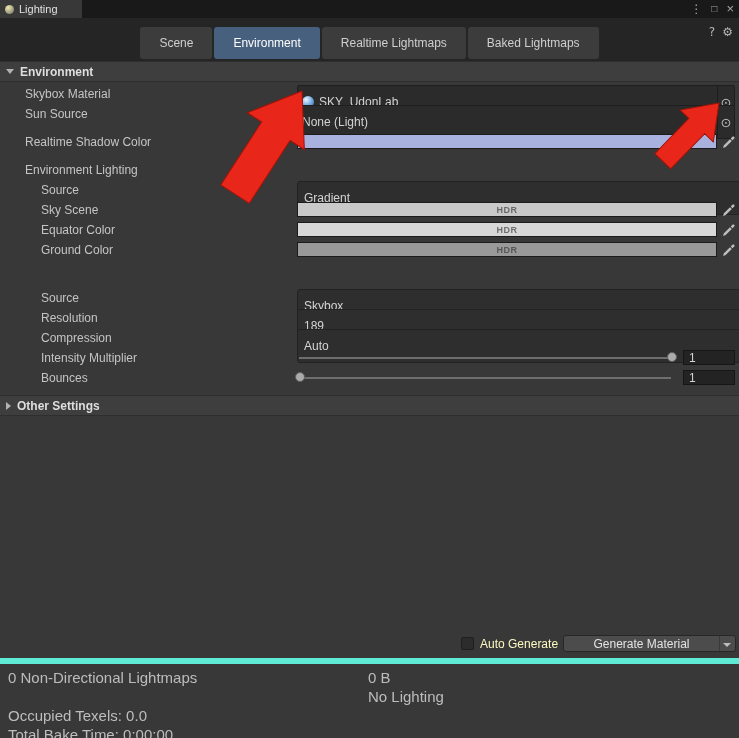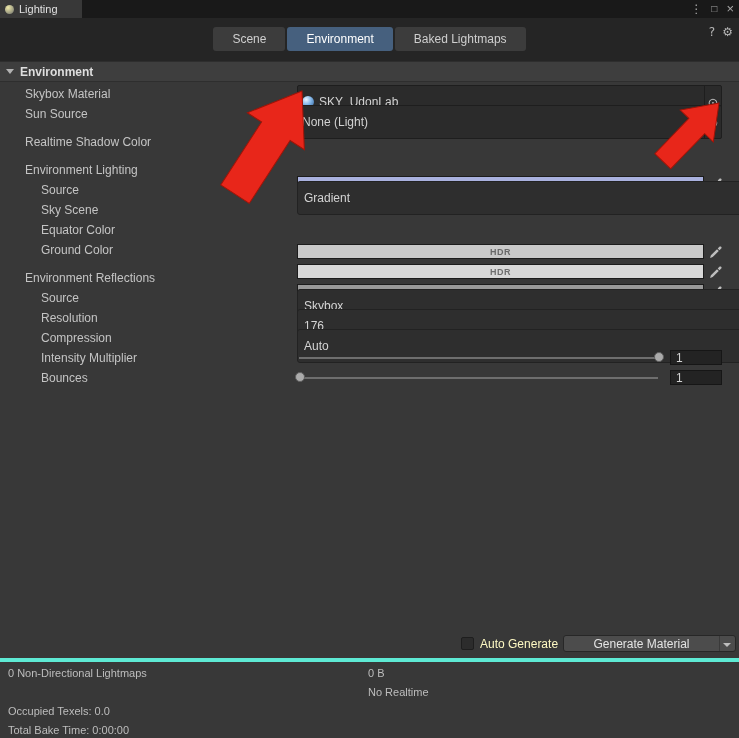--- a/index.html
+++ b/index.html
@@ -10,42 +10,42 @@
   
   .titlebar{position:absolute;top:0;left:0;right:0;height:18px;background:#191919;}
   .title-tab{position:absolute;left:0;top:0;height:18px;width:82px;background:#383838;display:flex;align-items:center;gap:5px;padding-left:5px;font-size:11px;color:#e0e0e0;}
   .bulb{width:9px;height:9px;border-radius:50%;background:radial-gradient(circle at 35% 30%,#efe9a8,#8d8d7a 75%);flex:none;}
   .win-controls{position:absolute;right:5px;top:0;height:18px;display:flex;align-items:center;gap:9px;color:#a8a8a8;font-size:12px;}
   .win-controls span{cursor:default;line-height:18px;}
 
   
   .toolbar{position:absolute;top:18px;left:0;right:0;height:43px;background:#252525;}
   .tabs{position:absolute;left:0;right:0;top:9px;display:flex;justify-content:center;gap:2px;}
-  .tab{height:24px;padding:0 19px;display:flex;align-items:center;background:#3c3c3c;border-radius:3px;font-size:12px;color:#cfcfcf;}
+  .tab{height:32px;padding:0 19px;display:flex;align-items:center;background:#3c3c3c;border-radius:3px;font-size:12px;color:#cfcfcf;}
   .tab.active{color:#fff;}
   .toolbar-right{position:absolute;right:6px;top:7px;display:flex;gap:7px;color:#b6b6b6;font-size:12px;font-family:"DejaVu Sans",sans-serif;}
 
   
   .section-header{position:absolute;left:0;right:0;height:21px;background:#3e3e3e;border-top:1px solid #2e2e2e;border-bottom:1px solid #2e2e2e;display:flex;align-items:center;font-weight:bold;color:#dedede;font-size:12px;}
   .tri{width:0;height:0;margin-left:6px;margin-right:6px;flex:none;}
   .tri.down{border-left:4px solid transparent;border-right:4px solid transparent;border-top:5px solid #b2b2b2;}
   .tri.right{border-top:4px solid transparent;border-bottom:4px solid transparent;border-left:5px solid #b2b2b2;}
 
   
-  .row{position:absolute;left:0;right:13px;height:20px;}
+  .row{position:absolute;left:0;right:0;height:20px;}
   .label{position:absolute;top:3px;font-size:12px;color:#c4c4c4;white-space:nowrap;}
   .ind1{left:25px;} .ind2{left:41px;}
   .field{position:absolute;left:297px;right:4px;top:1px;height:34px;}
 
   .objfield{display:flex;align-items:stretch;background:#2b2b2b;border:1px solid #1e1e1e;border-radius:2px;}
   .objtext{flex:1;padding-left:4px;display:flex;align-items:center;gap:5px;color:#d2d2d2;font-size:12px;overflow:hidden;}
   .objpicker{width:17px;border-left:1px solid #1e1e1e;display:flex;align-items:center;justify-content:center;color:#bcbcbc;font-size:13px;font-family:"DejaVu Sans",sans-serif;}
   .mat-thumb{width:12px;height:12px;border-radius:50%;background:radial-gradient(circle at 35% 30%,#eaf5ff,#7fb3e6 45%,#2f5f96 95%);flex:none;}
 
-  .swatchwrap{position:absolute;left:297px;right:4px;top:2px;height:15px;display:flex;align-items:center;margin-top:42px;}
+  .swatchwrap{position:absolute;left:297px;right:4px;top:2px;height:15px;display:flex;align-items:center;}
   .swatch{flex:1;height:15px;border:1px solid #1c1c1c;display:flex;align-items:center;justify-content:center;}
   .hdr{font-size:9px;color:rgba(45,45,45,.62);letter-spacing:.5px;font-weight:bold;}
   .dropper{width:13px;height:15px;margin-left:5px;flex:none;}
 
   .dropdown{display:flex;align-items:center;background:#2e2e2e;border:1px solid #222;border-radius:3px;padding-left:6px;color:#d4d4d4;position:relative;}
   .caret{position:absolute;right:5px;top:6px;width:0;height:0;border-left:4px solid transparent;border-right:4px solid transparent;border-top:4px solid #bdbdbd;}
 
   .sliderwrap{position:absolute;left:297px;right:4px;top:2px;height:15px;}
   .track{position:absolute;left:2px;right:64px;top:7px;height:2px;background:#6e6e6e;}
   .knob{position:absolute;top:2px;width:10px;height:10px;border-radius:50%;background:#ababab;border:1px solid #5f5f5f;}
@@ -54,21 +54,21 @@
 
   
   .autogen-box{position:absolute;left:461px;top:637px;width:13px;height:13px;background:#2c2c2c;border:1px solid #1e1e1e;border-radius:2px;}
   .autogen-label{position:absolute;left:480px;top:637px;font-size:12px;color:#fef9c3;}
   .generate-btn{position:absolute;left:563px;top:635px;width:173px;height:17px;background:#4c4c4c;border:1px solid #272727;border-radius:3px;display:flex;align-items:stretch;}
   .gen-label{flex:1;display:flex;align-items:center;justify-content:center;font-size:12px;color:#e4e4e4;}
   .gen-caret{width:16px;border-left:1px solid #3a3a3a;position:relative;}
   .gen-caret .caret{right:4px;top:7px;}
 
   
-  .statusbar{position:absolute;left:0;top:658px;right:0;bottom:0;border-top:4px solid #5eead4;font-size:11px;color:#bdbdbd;}
+  .statusbar{position:absolute;left:0;top:658px;right:0;bottom:0;border-top:6px solid #5eead4;font-size:15px;color:#bdbdbd;}
   .statusbar .s{position:absolute;white-space:nowrap;}
 
   .arrows{position:absolute;left:0;top:0;pointer-events:none;}
 </style>
 </head>
 <body>
 
 <div class="window">
 
   <div class="titlebar">
@@ -83,20 +83,23 @@
     </div>
   </div>
 
   <div class="toolbar">
     <div class="tabs">
       <div class="tab">
           <span>Scene</span>
         </div>
       <div class="tab active" style="background: rgb(70, 96, 126);">
           <span>Environment</span>
+        </div>
+      <div class="tab">
+          <span>Realtime Lightmaps</span>
         </div>
       <div class="tab">
           <span>Baked Lightmaps</span>
         </div>
     </div>
     <div class="toolbar-right">
       <span>?</span>
       <span>⚙</span>
     </div>
   </div>
@@ -182,36 +185,33 @@
     <div class="swatchwrap">
       <div class="swatch" style="background: rgb(153, 153, 153);">
         <span class="hdr">HDR</span>
       </div>
       <svg class="dropper" viewBox="0 0 13 15">
           <path fill="#bdbdbd" d="M1 14l.9-2.7L8 5.2 9.8 7l-6.1 6.1L1 14z M8.7 4.5l1.8 1.8 1.7-1.7c.5-.5.5-1.3 0-1.8s-1.3-.5-1.8 0L8.7 4.5z"></path>
         </svg>
     </div>
   </div>
 
-  <div class="row" style="top:268px;">
-    <span class="label ind1">Environment Reflections</span>
-  </div>
 
   <div class="row" style="top:288px;">
     <span class="label ind2">Source</span>
     <div class="field dropdown">
       <span>Skybox</span>
 
     </div>
   </div>
 
   <div class="row" style="top:308px;text-decoration:underline;">
     <span class="label ind2">Resolution</span>
     <div class="field dropdown">
-      <span>176</span>
+      <span>189</span>
 
     </div>
   </div>
 
   <div class="row" style="top:328px;">
     <span class="label ind2">Compression</span>
     <div class="field dropdown">
       <span>Auto</span>
 
     </div>
@@ -232,34 +232,38 @@
     <span class="label ind2">Bounces</span>
     <div class="sliderwrap">
       <div class="track"></div>
       <div class="knob min"></div>
       <div class="numfield">
         <span>1</span>
       </div>
     </div>
   </div>
 
+  <div class="section-header" style="top:395px;">
+    <span class="tri right"></span>
+    <span>Other Settings</span>
+  </div>
 
   <div class="autogen-box"></div>
   <div class="autogen-label">Auto Generate</div>
   <div class="generate-btn">
     <div class="gen-label">Generate Material</div>
     <div class="gen-caret">
       <span class="caret"></span>
     </div>
   </div>
 
   <div class="statusbar">
     <span class="s" style="left:8px;top:5px;">0 Non-Directional Lightmaps</span>
     <span class="s" style="left:368px;top:5px;">0 B</span>
-    <span class="s" style="left:368px;top:24px;">No Realtime</span>
+    <span class="s" style="left:368px;top:24px;">No Lighting</span>
     <span class="s" style="left:8px;top:43px;">Occupied Texels: 0.0</span>
     <span class="s" style="left:8px;top:62px;">Total Bake Time: 0:00:00</span>
   </div>
 
   <svg class="arrows" width="739" height="738" viewBox="0 0 739 738">
     <g transform="translate(302,91) rotate(-57)">
       <polygon stroke="#9e1408" stroke-width="1" points="0,0 -48,-34 -48,-17 -123,-17 -123,17 -48,17 -48,34" style="fill: rgb(232, 38, 26);"></polygon>
     </g>
     <g transform="translate(719,103) rotate(-46)">
       <polygon stroke="#9e1408" stroke-width="1" points="0,0 -32,-23 -32,-11 -81,-11 -81,11 -32,11 -32,23" style="fill: rgb(232, 38, 26);"></polygon>

